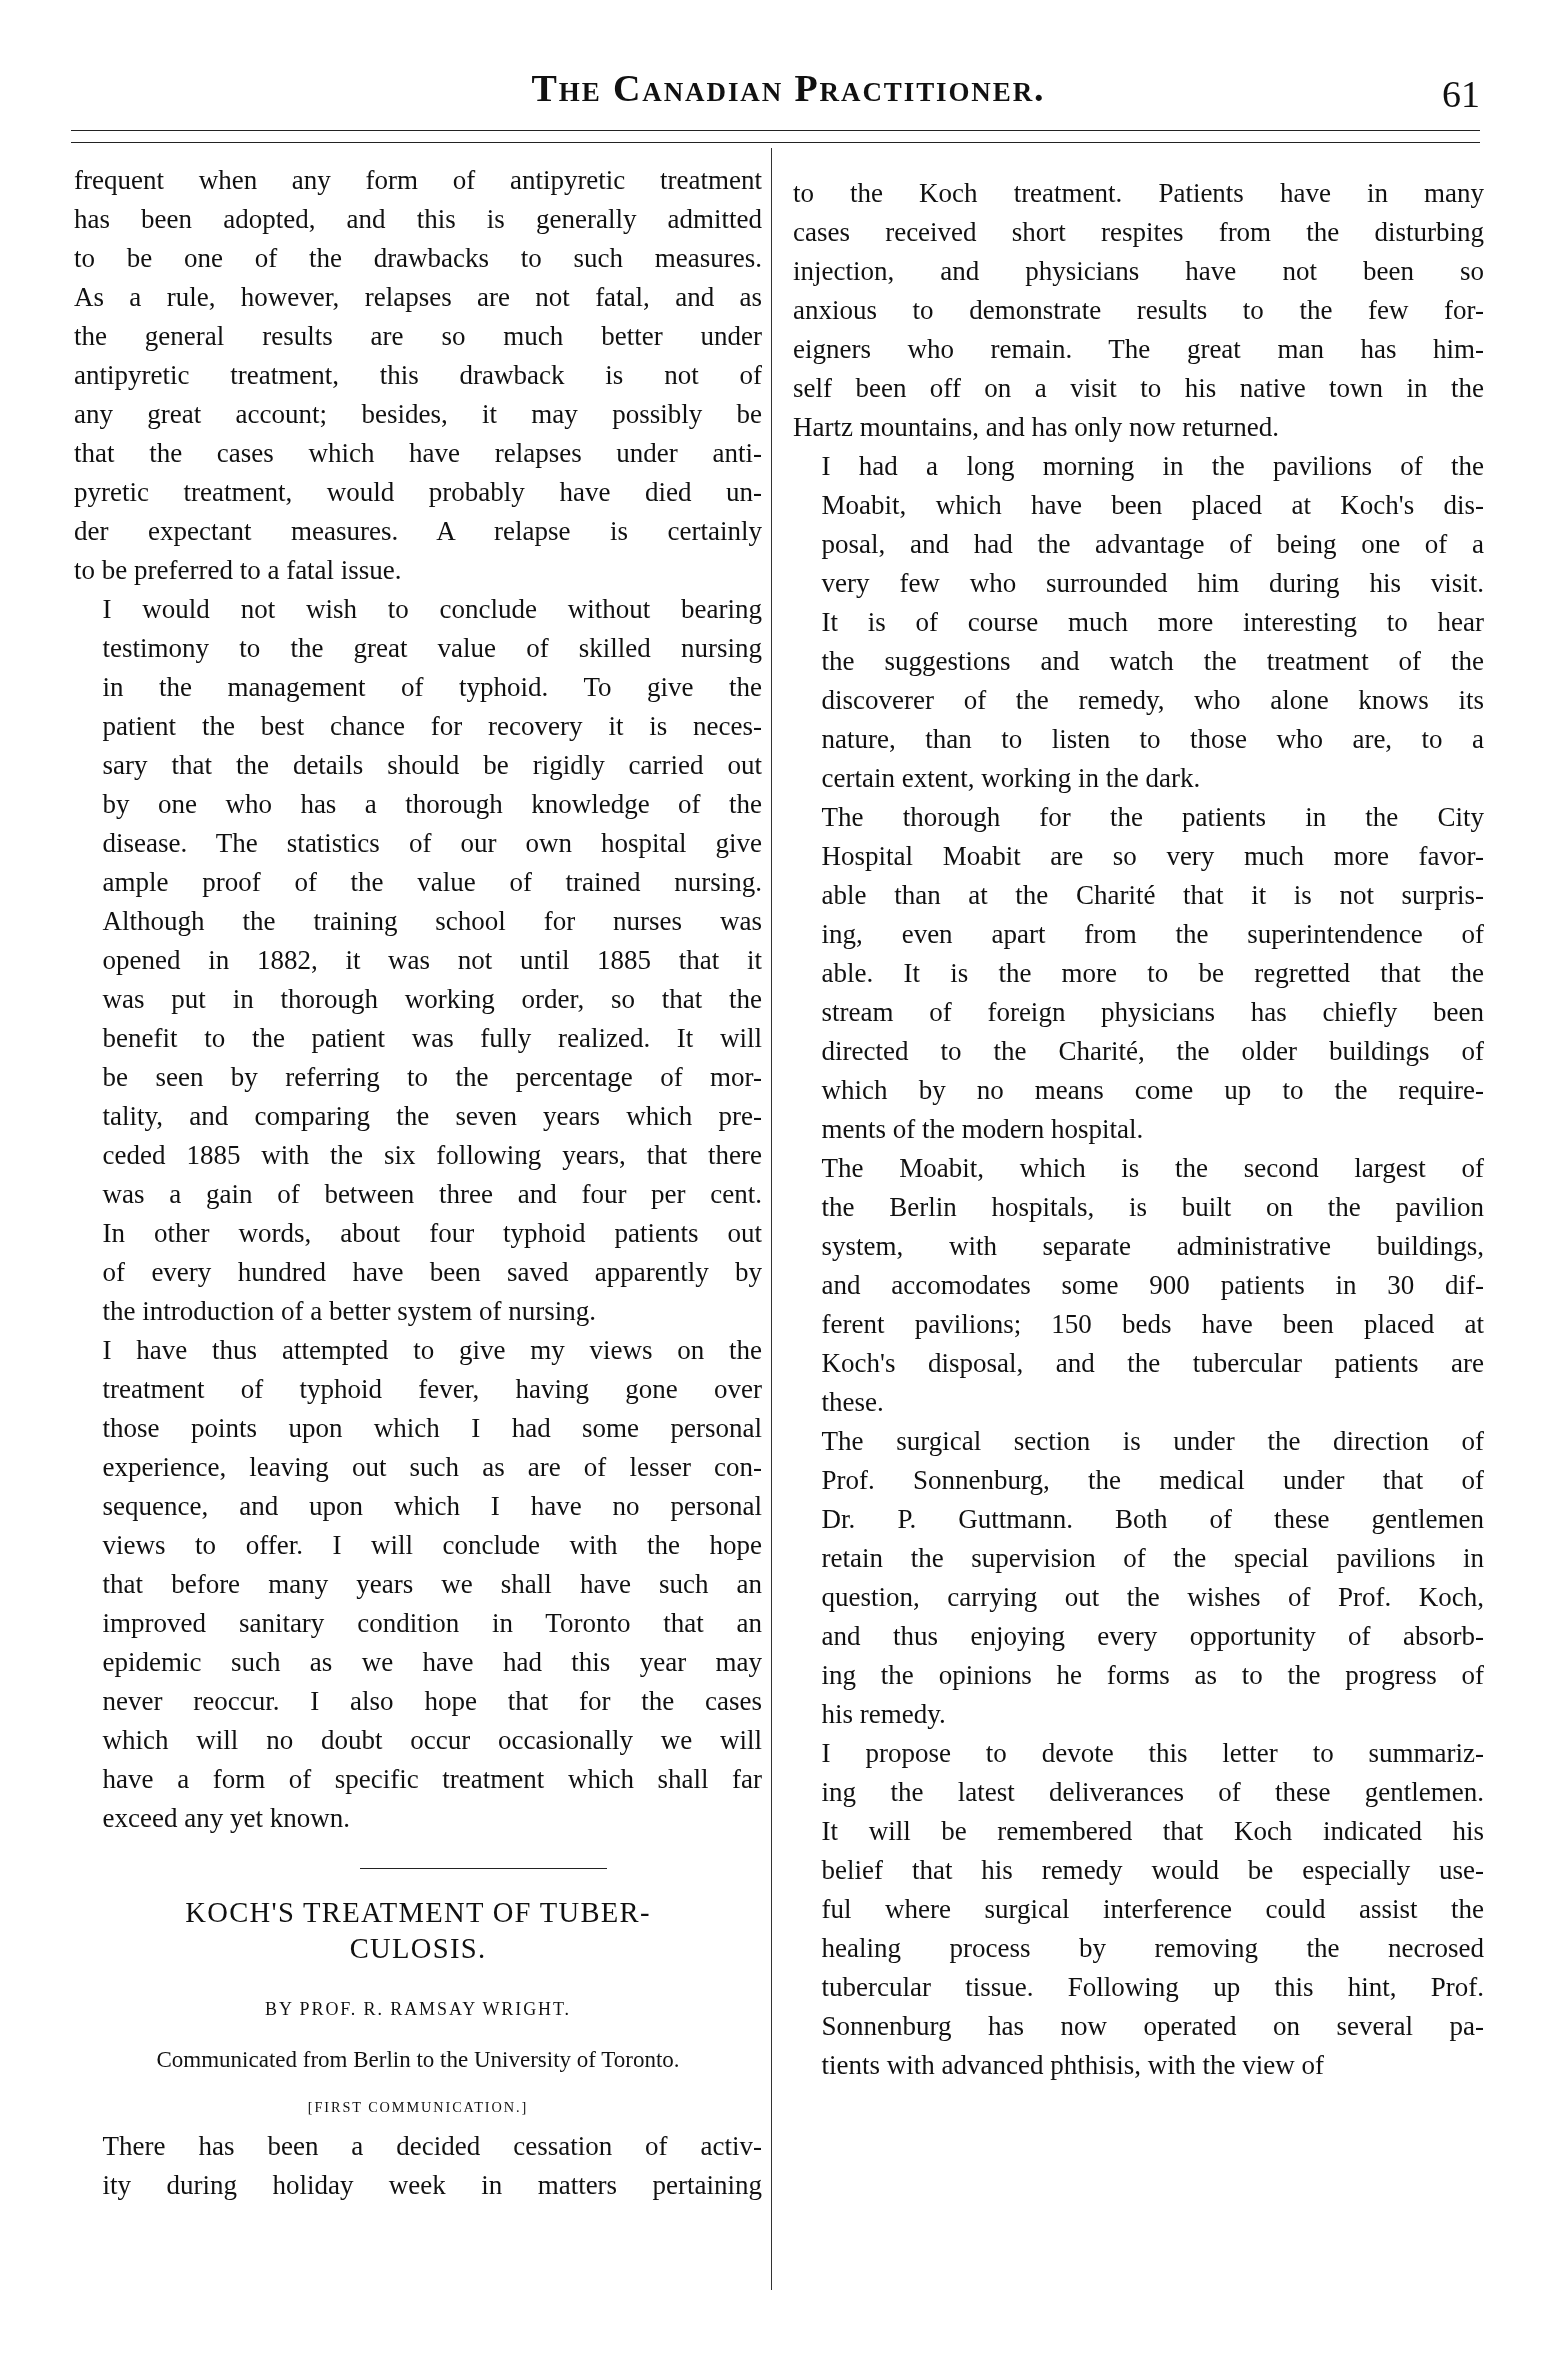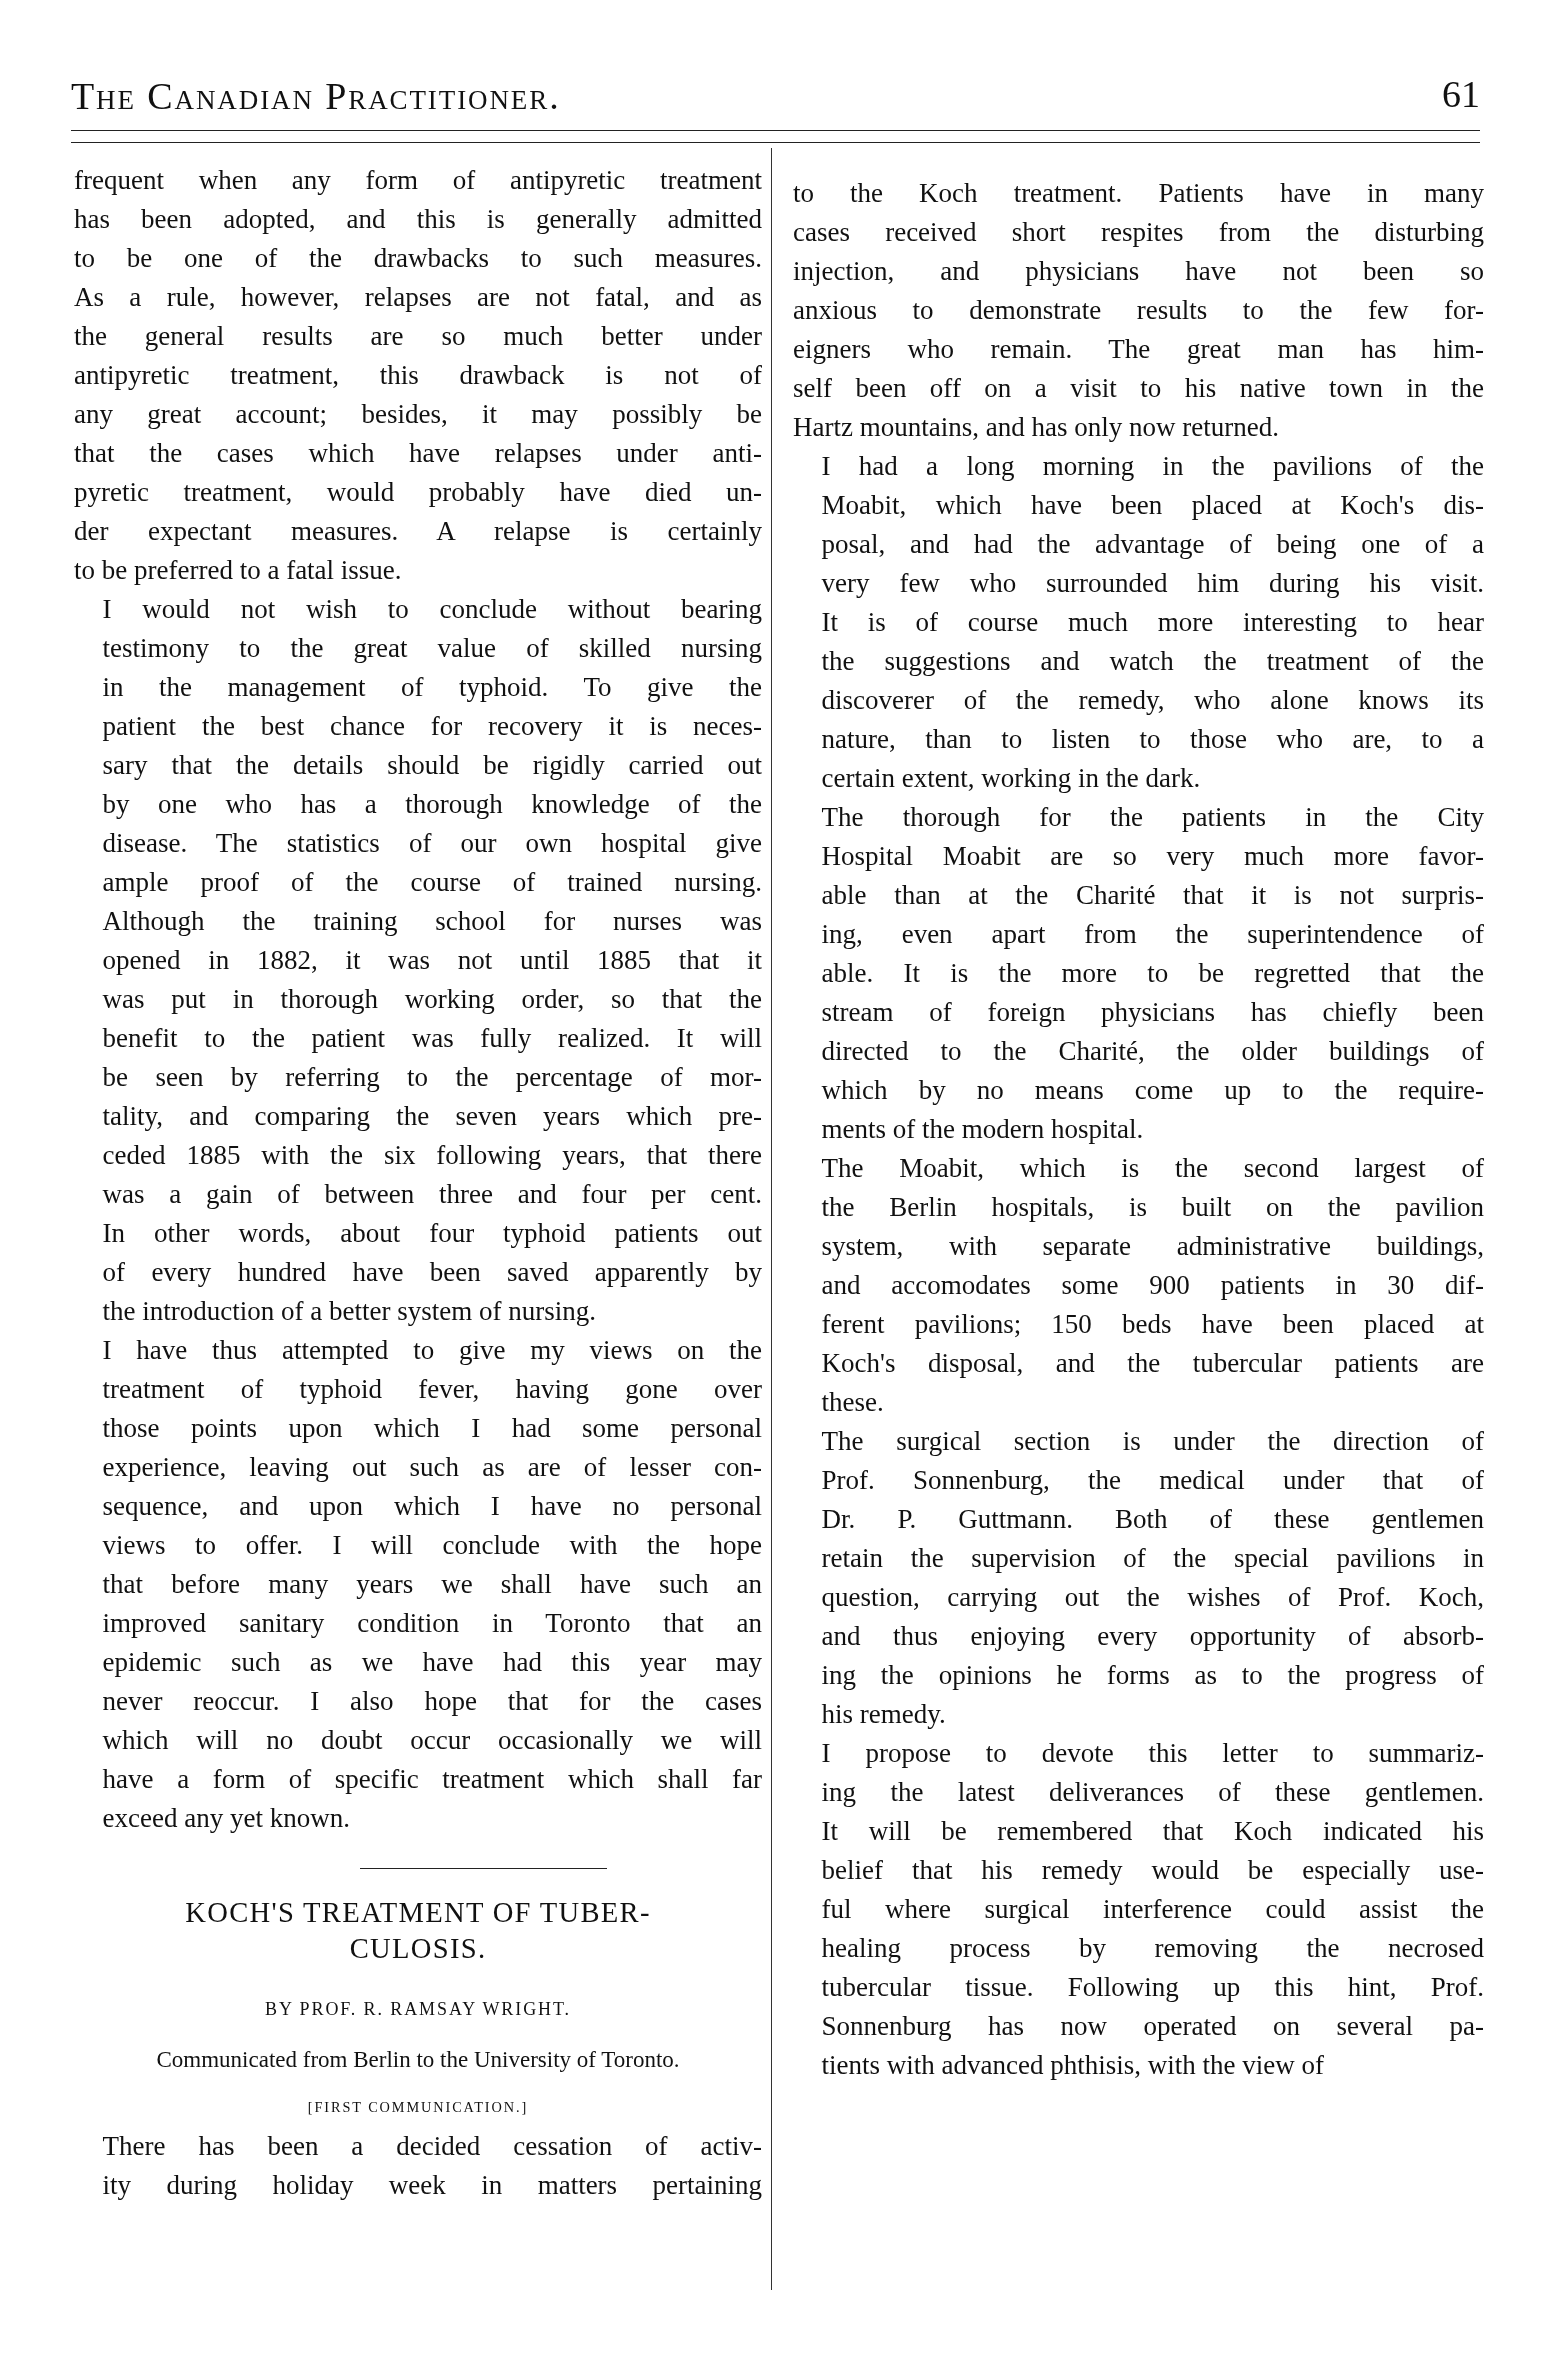--- a/index.html
+++ b/index.html
@@ -5,23 +5,23 @@
   html, body { margin: 0; padding: 0; background: #ffffff; }
   body {
     width: 1561px; height: 2354px; position: relative; overflow: hidden;
     font-family: "Liberation Serif", "DejaVu Serif", serif;
     color: #111111;
   }
   .running-head {
     position: absolute; left: 71px; top: 62px; width: 1435px; height: 58px;
   }
   .journal-title {
-    position: absolute; left: 0; right: 0; top: 8px; 
+    position: absolute; left: 0; right: 0; top: 0; text-align: center;
     font-size: 38px; letter-spacing: 1.9px; font-variant: small-caps;
-    font-weight: normal; line-height: 52px;
+    font-weight: bold; line-height: 52px;
   }
   .page-number {
     position: absolute; right: 26px; top: 6px; font-size: 38px; line-height: 52px;
   }
   .rule { position: absolute; left: 71px; width: 1409px; border-top: 1.9px solid #222; }
   .rule.r1 { top: 130px; }
   .rule.r2 { top: 142px; }
   .col-divider {
     position: absolute; left: 771px; top: 148px; height: 2142px;
     border-left: 1.9px solid #333;
@@ -81,21 +81,21 @@
         <span class="line last">to be preferred to a fatal issue.</span>
       </p>
       <p class="indent">
         <span class="line">I would not wish to conclude without bearing</span>
         <span class="line">testimony to the great value of skilled nursing</span>
         <span class="line">in the management of typhoid. To give the</span>
         <span class="line">patient the best chance for recovery it is neces-</span>
         <span class="line">sary that the details should be rigidly carried out</span>
         <span class="line">by one who has a thorough knowledge of the</span>
         <span class="line">disease. The statistics of our own hospital give</span>
-        <span class="line">ample proof of the course of trained nursing.</span>
+        <span class="line">ample proof of the value of trained nursing.</span>
         <span class="line">Although the training school for nurses was</span>
         <span class="line">opened in 1882, it was not until 1885 that it</span>
         <span class="line">was put in thorough working order, so that the</span>
         <span class="line">benefit to the patient was fully realized. It will</span>
         <span class="line">be seen by referring to the percentage of mor-</span>
         <span class="line">tality, and comparing the seven years which pre-</span>
         <span class="line">ceded 1885 with the six following years, that there</span>
         <span class="line">was a gain of between three and four per cent.</span>
         <span class="line">In other words, about four typhoid patients out</span>
         <span class="line">of every hundred have been saved apparently by</span>

